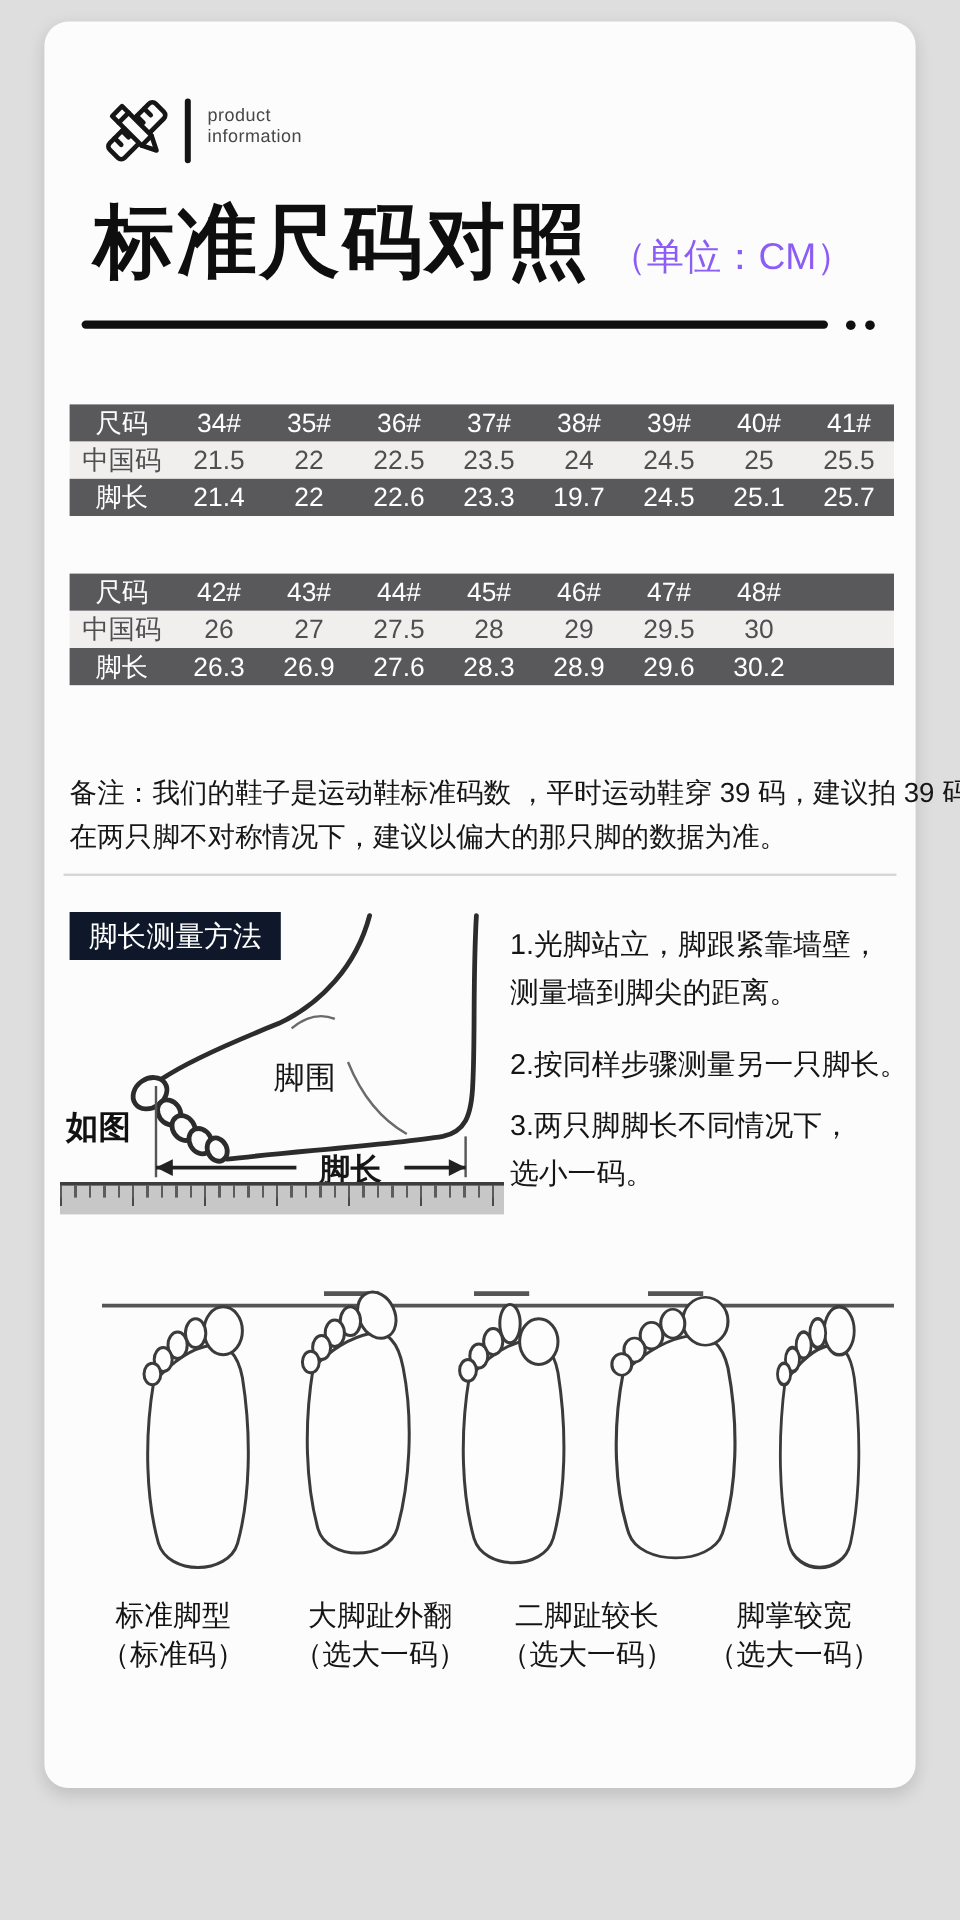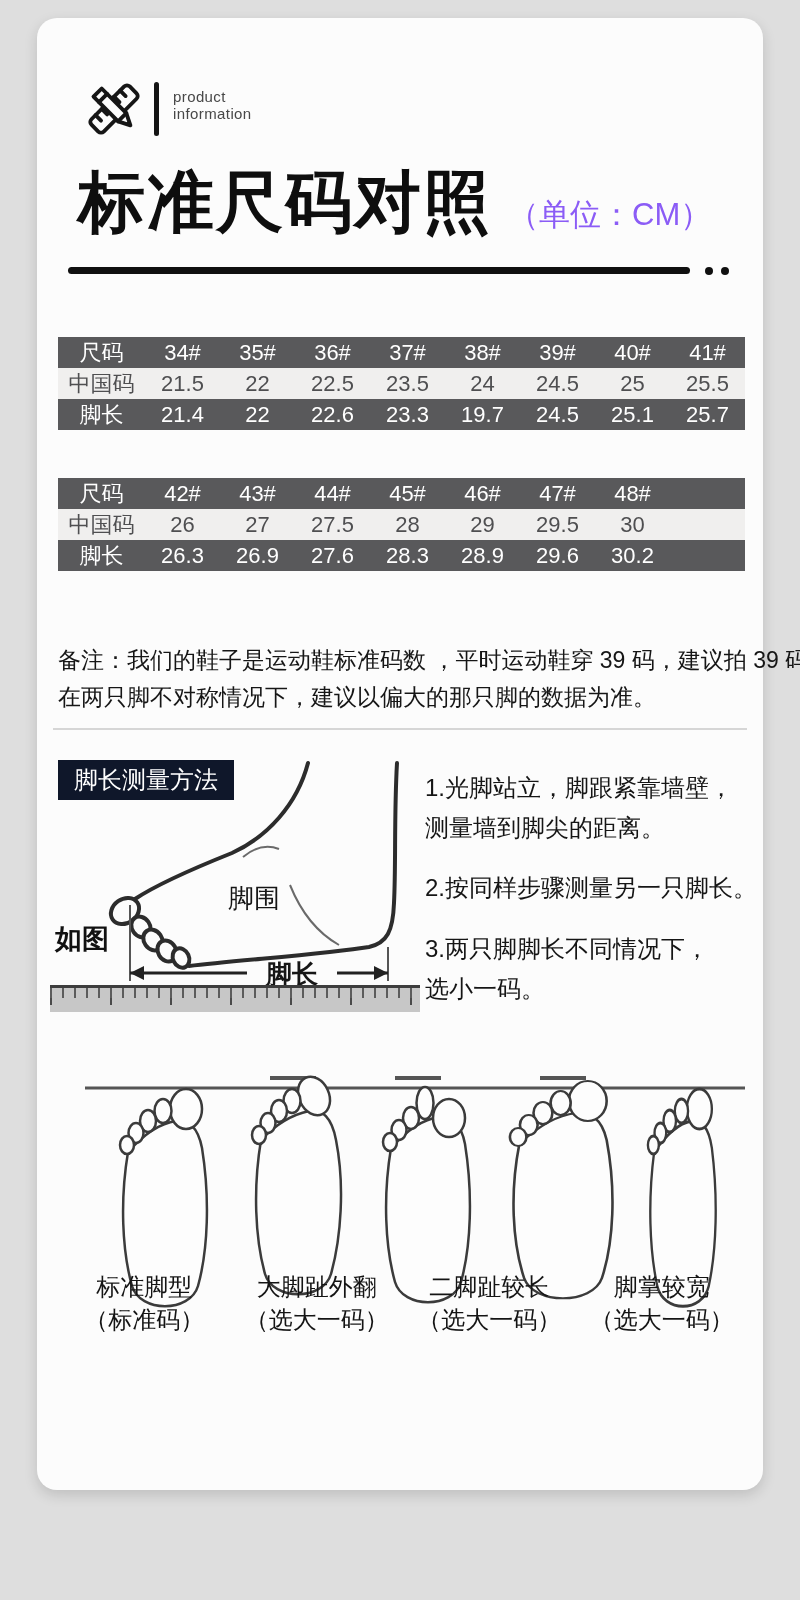--- a/index.html
+++ b/index.html
@@ -41,28 +41,28 @@
   .badge{left:21px;top:742px;width:176px;height:40px;background:#0f172a;color:#fff;
          display:flex;align-items:center;justify-content:center;font-size:24px;white-space:nowrap;}
   .foot-side{left:10px;top:727px;}
   .figure-label{left:18px;top:903px;font-size:27px;font-weight:700;white-space:nowrap;}
   .ruler{left:13px;top:967px;width:370px;height:24px;background:#c7c7c7;border-top:3px solid #3d3d3d;
          background-image:repeating-linear-gradient(90deg,#5c5c5c 0 2px,transparent 2px 12px),
                           repeating-linear-gradient(90deg,#4a4a4a 0 2px,transparent 2px 60px);
          background-size:100% 10px,100% 17px;background-repeat:no-repeat;}
   .steps{left:388px;top:750px;width:345px;font-size:24px;line-height:40px;color:#151515;}
   .steps p{margin:0;white-space:nowrap;}
-  .steps .p2{margin-top:20px;} .steps .p3{margin-top:21px;}
+  .steps .p2{margin-top:20px;} .steps .p3{margin-top:11px;}
 
   .svg-label{font-size:26px;fill:#161616;font-family:"Liberation Sans",sans-serif;}
   .svg-label.b{font-weight:700;}
 
   
   .feet-svg{left:21px;top:1040px;}
-  .type-labels{left:21px;top:1252px;width:690px;display:flex;}
+  .type-labels{left:21px;top:1312px;width:690px;display:flex;}
   .type-item{flex:1;text-align:center;font-size:24px;line-height:33px;color:#141414;white-space:nowrap;}
 </style>
 </head>
 <body>
 
 <div class="page">
   <div class="card">
 
     <svg class="brand-icon" viewBox="0 0 60 60">
       <g stroke="#161616" stroke-width="4" fill="none" stroke-linejoin="round" stroke-linecap="round">

